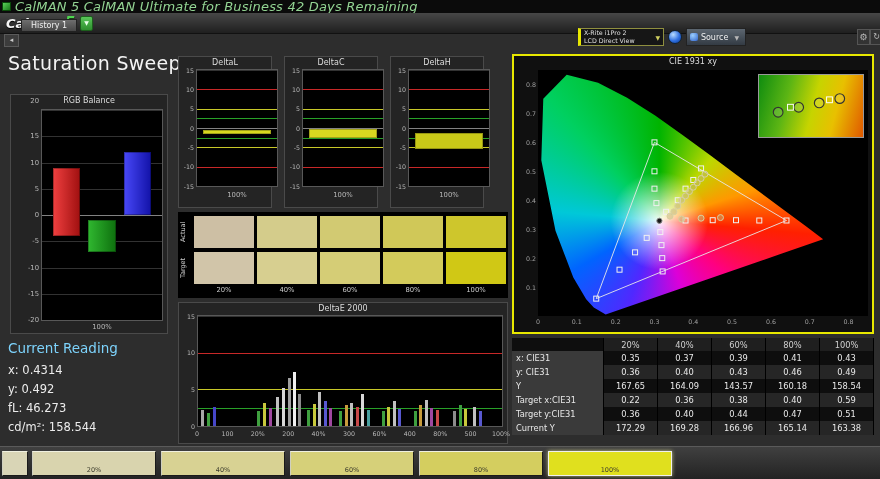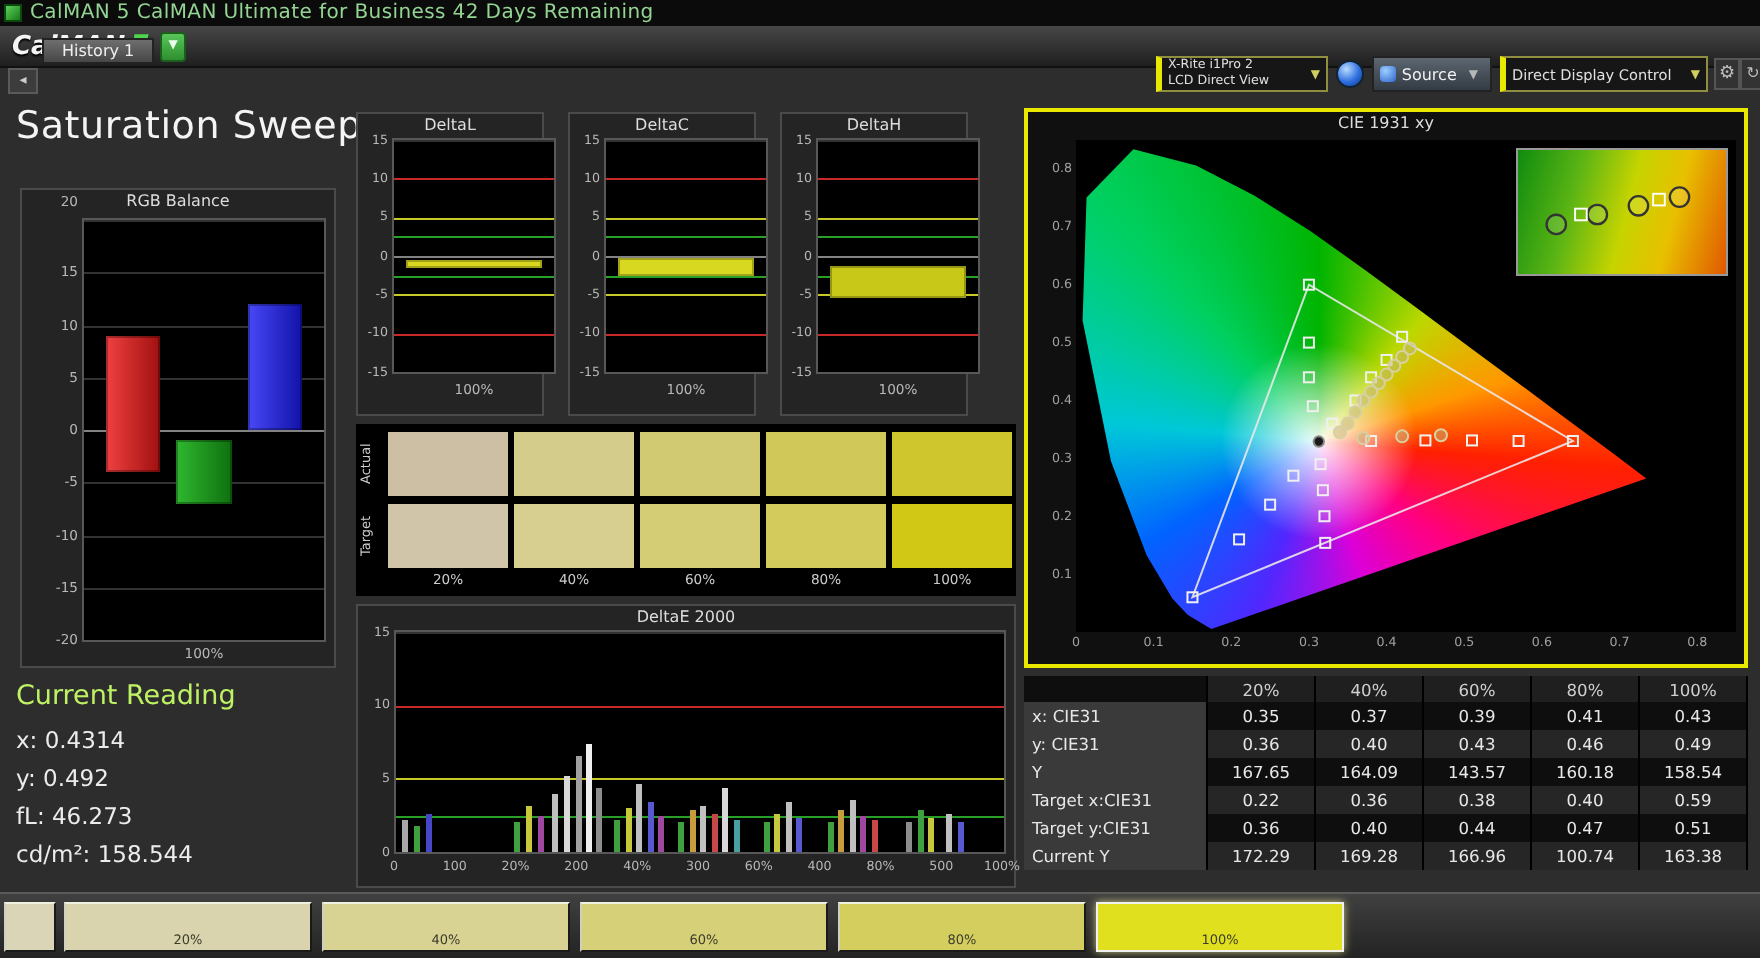--- a/index.html
+++ b/index.html
@@ -3,21 +3,21 @@
 <meta charset="utf-8">
 <style>
   *{margin:0;padding:0;box-sizing:border-box;}
   html,body{width:880px;height:479px;background:#000;overflow:hidden;}
   #app{position:relative;width:880px;height:479px;background:#2d2d2d;font-family:"DejaVu Sans",sans-serif;color:#e8e8e8;overflow:hidden;}
   button{font-family:"DejaVu Sans",sans-serif;cursor:pointer;}
 
   
   #titlebar{position:absolute;left:0;top:0;width:880px;height:13px;background:#0b0b0b;display:flex;align-items:center;gap:4px;padding-left:2px;}
   .app-icon{width:9px;height:9px;background:linear-gradient(135deg,#5ad05a,#1a7a1a);border:1px solid #0a4a0a;}
-  .title-text{font-size:10px;color:#93d493;letter-spacing:.2px;}
+  .title-text{font-size:13px;color:#93d493;letter-spacing:.2px;font-style:italic;}
 
   
   #logobar{position:absolute;left:0;top:13px;width:880px;height:21px;background:linear-gradient(#474747,#1f1f1f);border-bottom:1px solid #111;display:flex;align-items:center;padding-left:6px;}
   .logo-calman{font-size:13px;font-weight:bold;font-style:italic;color:#f5f5f5;text-shadow:0 1px 1px #000;}
   .logo-5{font-size:15px;font-weight:bold;font-style:italic;color:#4fd44f;margin-left:2px;text-shadow:0 1px 1px #000;}
   .logo-dd{margin-left:5px;width:13px;height:15px;background:linear-gradient(#59c659,#2e8f2e);border:1px solid #1c5f1c;border-radius:2px;color:#eaffea;font-size:6px;line-height:1;display:flex;align-items:center;justify-content:center;}
 
   
   #tab-back{position:absolute;left:4px;top:34px;width:15px;height:13px;background:#3c3c3c;border:1px solid #5a5a5a;color:#ccc;font-size:7px;line-height:1;padding:0;}
   #tab-history{position:absolute;left:21px;top:19px;height:13px;padding:0 9px;background:linear-gradient(#6e6e6e,#474747);border:1px solid #222;font-size:8px;color:#f0f0f0;display:flex;align-items:center;}
@@ -102,21 +102,21 @@
   .td{display:flex;align-items:center;justify-content:center;border-right:1px solid #000;overflow:hidden;white-space:nowrap;}
   .td.label{width:92px;justify-content:flex-start;padding-left:4px;background:#3a3a3a;}
   .td.val{width:54px;}
   .tr.head .td{background:#1f1f1f;color:#cfcfcf;}
   .tr.head .td.label{background:#0e0e0e;}
   .tr.odd .td.val{background:#0e0e0e;}
   .tr.even .td.val{background:#262626;}
 
   
   #current-reading{position:absolute;left:8px;top:340px;}
-  #cr-title{font-size:13.5px;color:#bef264;margin-bottom:7px;}
+  #cr-title{font-size:13.5px;color:#7dd3fc;margin-bottom:7px;}
   .cr-line{font-size:11.5px;color:#ececec;margin-bottom:5px;}
 
   
   #bottombar{position:absolute;left:0;top:446px;width:880px;height:33px;background:linear-gradient(#404040,#232323);border-top:1px solid #5a5a5a;}
   #partial-swatch{position:absolute;left:2px;top:4px;width:26px;height:25px;background:#d9d5b6;border:1px solid #1a1a1a;border-top-color:#f0f0e0;border-left-color:#d0d0c0;}
   #bottom-swatches{position:absolute;inset:0;}
   .bottom-swatch{position:absolute;top:4px;width:124px;height:25px;border:1px solid #1a1a1a;border-top-color:#f0f0e0;border-left-color:#d0d0c0;display:flex;align-items:flex-end;justify-content:center;font-size:6.5px;color:#3c3c2c;padding-bottom:1px;cursor:pointer;}
   .bottom-swatch.selected{border:1px solid #f0f0f0;box-shadow:0 0 4px rgba(255,255,160,.7);}
 </style>
 </head>
@@ -145,24 +145,20 @@
       <div>X-Rite i1Pro 2</div>
       <div>LCD Direct View</div>
     </div>
     <span class="dd-arrow">▼</span>
   </div>
   <div id="meter-sphere"></div>
   <div id="source-dd">
     <span class="src-icon"></span>
     <span>Source</span>
     <span class="dd-arrow gray">▼</span>
-  </div>
-  <div id="ddc-dd" class="dd">
-    <span>Direct Display Control</span>
-    <span class="dd-arrow">▼</span>
   </div>
   <button id="gear-btn">⚙</button>
   <button id="refresh-btn">↻</button>
 
   <div id="page-title">Saturation Sweeps</div>
 
   <div id="rgb-panel">
     <div class="panel-title">RGB Balance</div>
     <div id="rgb-ticks">
         <div class="tick-label" style="top: 2px;">20</div>
@@ -494,21 +490,21 @@
         <div class="td val">0.40</div>
         <div class="td val">0.44</div>
         <div class="td val">0.47</div>
         <div class="td val">0.51</div>
       </div>
       <div class="tr even">
         <div class="td label">Current Y</div>
         <div class="td val">172.29</div>
         <div class="td val">169.28</div>
         <div class="td val">166.96</div>
-        <div class="td val">100.74</div>
+        <div class="td val">165.14</div>
         <div class="td val">163.38</div>
       </div>
     </div>
 
   <div id="current-reading">
     <div id="cr-title">Current Reading</div>
     <div class="cr-line">x: 0.4314</div>
     <div class="cr-line">y: 0.492</div>
     <div class="cr-line">fL: 46.273</div>
     <div class="cr-line">cd/m²: 158.544</div>

